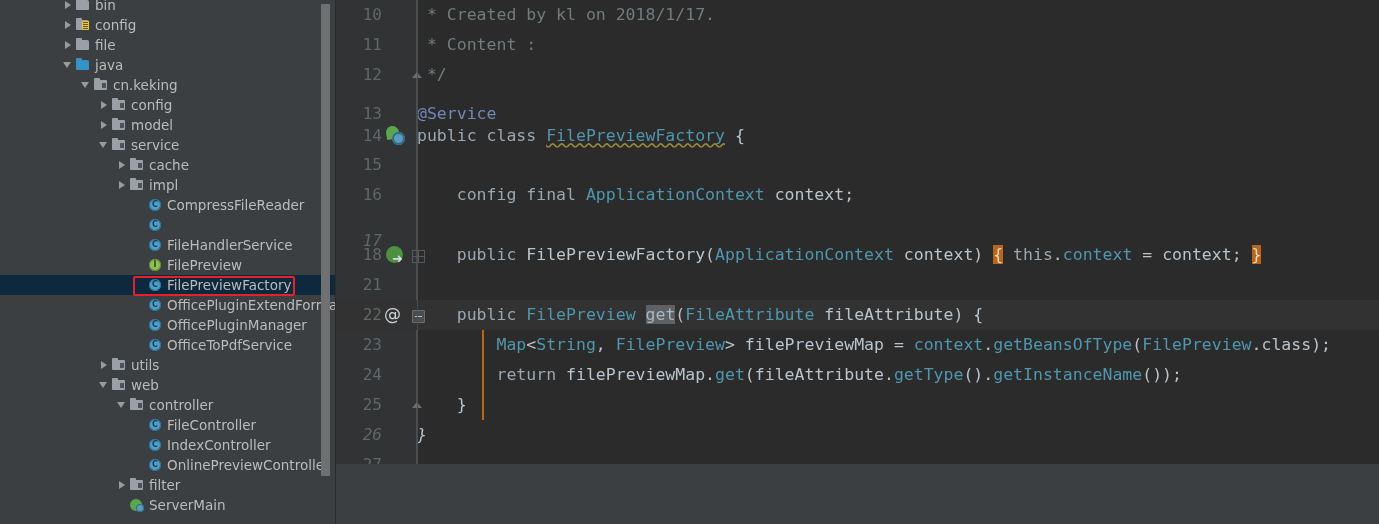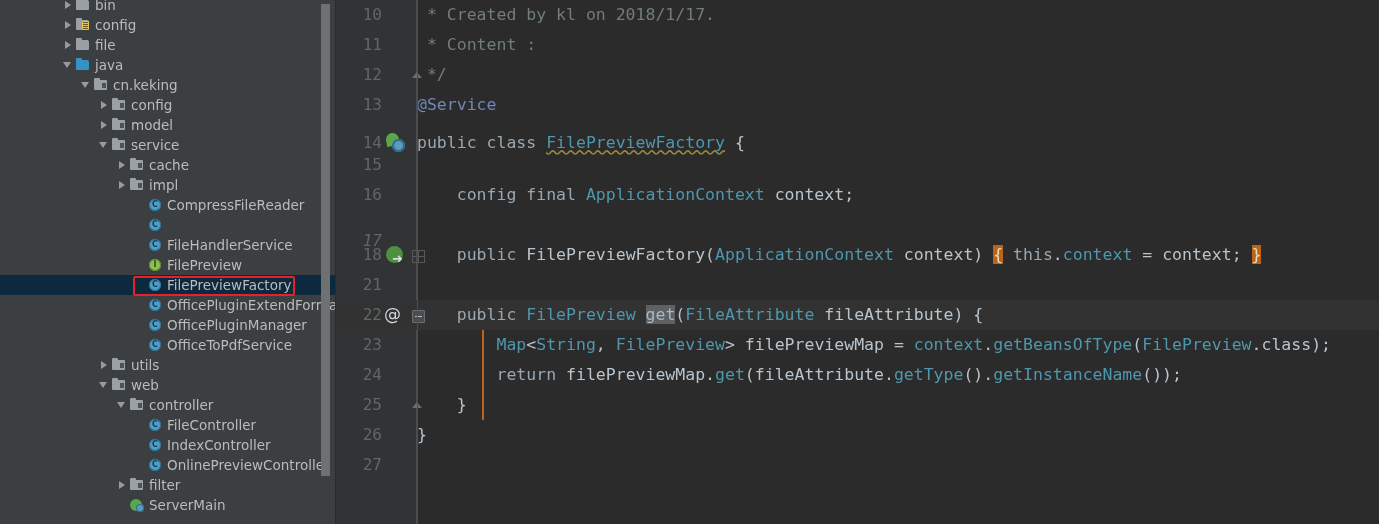--- a/index.html
+++ b/index.html
@@ -132,21 +132,21 @@
     position:absolute;right:3px;width:9px;background:#6e7072;border-radius:1px;
   }
   .sidebar-divider{
     position:absolute;right:0;top:0;width:1px;height:524px;background:#2b2b2b;
   }
 
   
   #editor{
     position:relative;
     flex:1 1 auto;
-    height:524px;
+    height:464px;
     background:#2b2b2b;
     overflow:hidden;
   }
   .ed-inner{position:relative;width:1043px;height:524px;}
   .gutter{
     position:absolute;left:0;top:0;width:80px;height:524px;background:#313335;
   }
   .gutter-line-right{
     position:absolute;left:80px;top:0;width:1px;height:524px;background:#4b4e50;
   }
@@ -425,32 +425,32 @@
 
   <div id="editor">
     <div class="ed-inner">
       <div class="code-bg"></div>
       <div class="gutter"></div>
       <div class="gutter-line-right"></div>
       <div id="rows">
           <div class="row" style="top: 0px;"><span class="lnum">10</span><span class="code"><span class="cmt"> * Created by kl on 2018/1/17.</span></span></div>
           <div class="row" style="top: 30px;"><span class="lnum">11</span><span class="code"><span class="cmt"> * Content :</span></span></div>
           <div class="row" style="top: 60px;"><span class="lnum">12</span><span class="fold up" style="left: 76px; top: 12px;"></span><span class="code"><span class="cmt"> */</span></span></div>
-          <div class="row" style="top: 90px;"><span class="lnum">13</span><span class="code"><span class="anno">@Service</span></span></div>
-          <div class="row" style="top: 128px;"><span class="lnum">14</span><span class="gmark" style="left: 50px; top: 5px;"><span class="spring-bean"><span class="leaf"></span><span class="ball"></span></span></span><span class="code"><span class="kw">public class </span><span class="typ warnu">FilePreviewFactory</span><span class="punc"> {</span></span></div>
+          <div class="row" style="top: 99px;"><span class="lnum">13</span><span class="code"><span class="anno">@Service</span></span></div>
+          <div class="row" style="top: 121px;"><span class="lnum">14</span><span class="gmark" style="left: 50px; top: 5px;"><span class="spring-bean"><span class="leaf"></span><span class="ball"></span></span></span><span class="code"><span class="kw">public class </span><span class="typ warnu">FilePreviewFactory</span><span class="punc"> {</span></span></div>
           <div class="row" style="top: 150px;"><span class="lnum">15</span><span class="code"><span class="pln"></span></span></div>
           <div class="row" style="top: 180px;"><span class="lnum">16</span><span class="code"><span class="pln">    </span><span class="kw">config final </span><span class="typ">ApplicationContext</span><span class="pln"> context</span><span class="punc">;</span></span></div>
           <div class="row" style="top: 226px; font-style: italic;"><span class="lnum">17</span><span class="code"><span class="pln"></span></span></div>
           <div class="row" style="top: 240px;"><span class="lnum">18</span><span class="gmark" style="left: 50px; top: 6px;"><span class="spring-dep"><span class="circ"></span><span class="arw">➜</span></span></span><span class="fold box" style="left: 76px; top: 10px;"><i></i><b></b></span><span class="code"><span class="pln">    </span><span class="kw">public </span><span class="pln">FilePreviewFactory</span><span class="punc">(</span><span class="typ">ApplicationContext</span><span class="pln"> context</span><span class="punc">)</span><span class="pln"> </span><span class="brace-hl">{</span><span class="pln"> </span><span class="kw">this</span><span class="punc">.</span><span class="typ">context</span><span class="pln"> = context</span><span class="punc">;</span><span class="pln"> </span><span class="brace-hl">}</span></span></div>
           <div class="row" style="top: 270px;"><span class="lnum">21</span><span class="code"><span class="pln"></span></span></div>
           <div class="row cur" style="top: 300px;"><div class="hl"></div><span class="lnum">22</span><span class="at-mark" style="left: 48px; top: 4px;">@</span><span class="fold minus" style="left: 76px; top: 10px;"><i></i></span><span class="code"><span class="pln">    </span><span class="kw">public </span><span class="typ">FilePreview</span><span class="pln"> </span><span class="ident-hl">get</span><span class="punc">(</span><span class="typ">FileAttribute</span><span class="pln"> fileAttribute</span><span class="punc">) {</span></span></div>
           <div class="row" style="top: 330px;"><span class="lnum">23</span><span class="code"><span class="pln">        </span><span class="typ">Map</span><span class="punc">&lt;</span><span class="typ">String</span><span class="punc">, </span><span class="typ">FilePreview</span><span class="punc">&gt;</span><span class="pln"> filePreviewMap = </span><span class="typ">context</span><span class="punc">.</span><span class="mth">getBeansOfType</span><span class="punc">(</span><span class="typ">FilePreview</span><span class="punc">.</span><span class="pln">class</span><span class="punc">);</span></span></div>
           <div class="row" style="top: 360px;"><span class="lnum">24</span><span class="code"><span class="pln">        </span><span class="kw">return </span><span class="pln">filePreviewMap</span><span class="punc">.</span><span class="mth">get</span><span class="punc">(</span><span class="pln">fileAttribute</span><span class="punc">.</span><span class="mth">getType</span><span class="punc">().</span><span class="mth">getInstanceName</span><span class="punc">());</span></span></div>
           <div class="row" style="top: 390px;"><span class="lnum">25</span><span class="fold up" style="left: 76px; top: 12px;"></span><span class="code"><span class="punc">    }</span></span></div>
-          <div class="row" style="top: 420px;"><span class="lnum">26</span><span class="code"><span class="punc">}</span></span></div>
+          <div class="row" style="top: 420px; font-style: italic;"><span class="lnum">26</span><span class="code"><span class="punc">}</span></span></div>
           <div class="row" style="top: 450px;"><span class="lnum">27</span><span class="code"><span class="pln"></span></span></div>
           <div class="fold-line" style="left: 81px; top: 0px; height: 524px;"></div>
           <div class="fold-line" style="left: 81px; top: 70px; height: 350px;"></div>
           <div class="indent-guide active" style="left: 146px; top: 330px; height: 90px;"></div>
         </div>
     </div>
   </div>
 
 </div>
 

